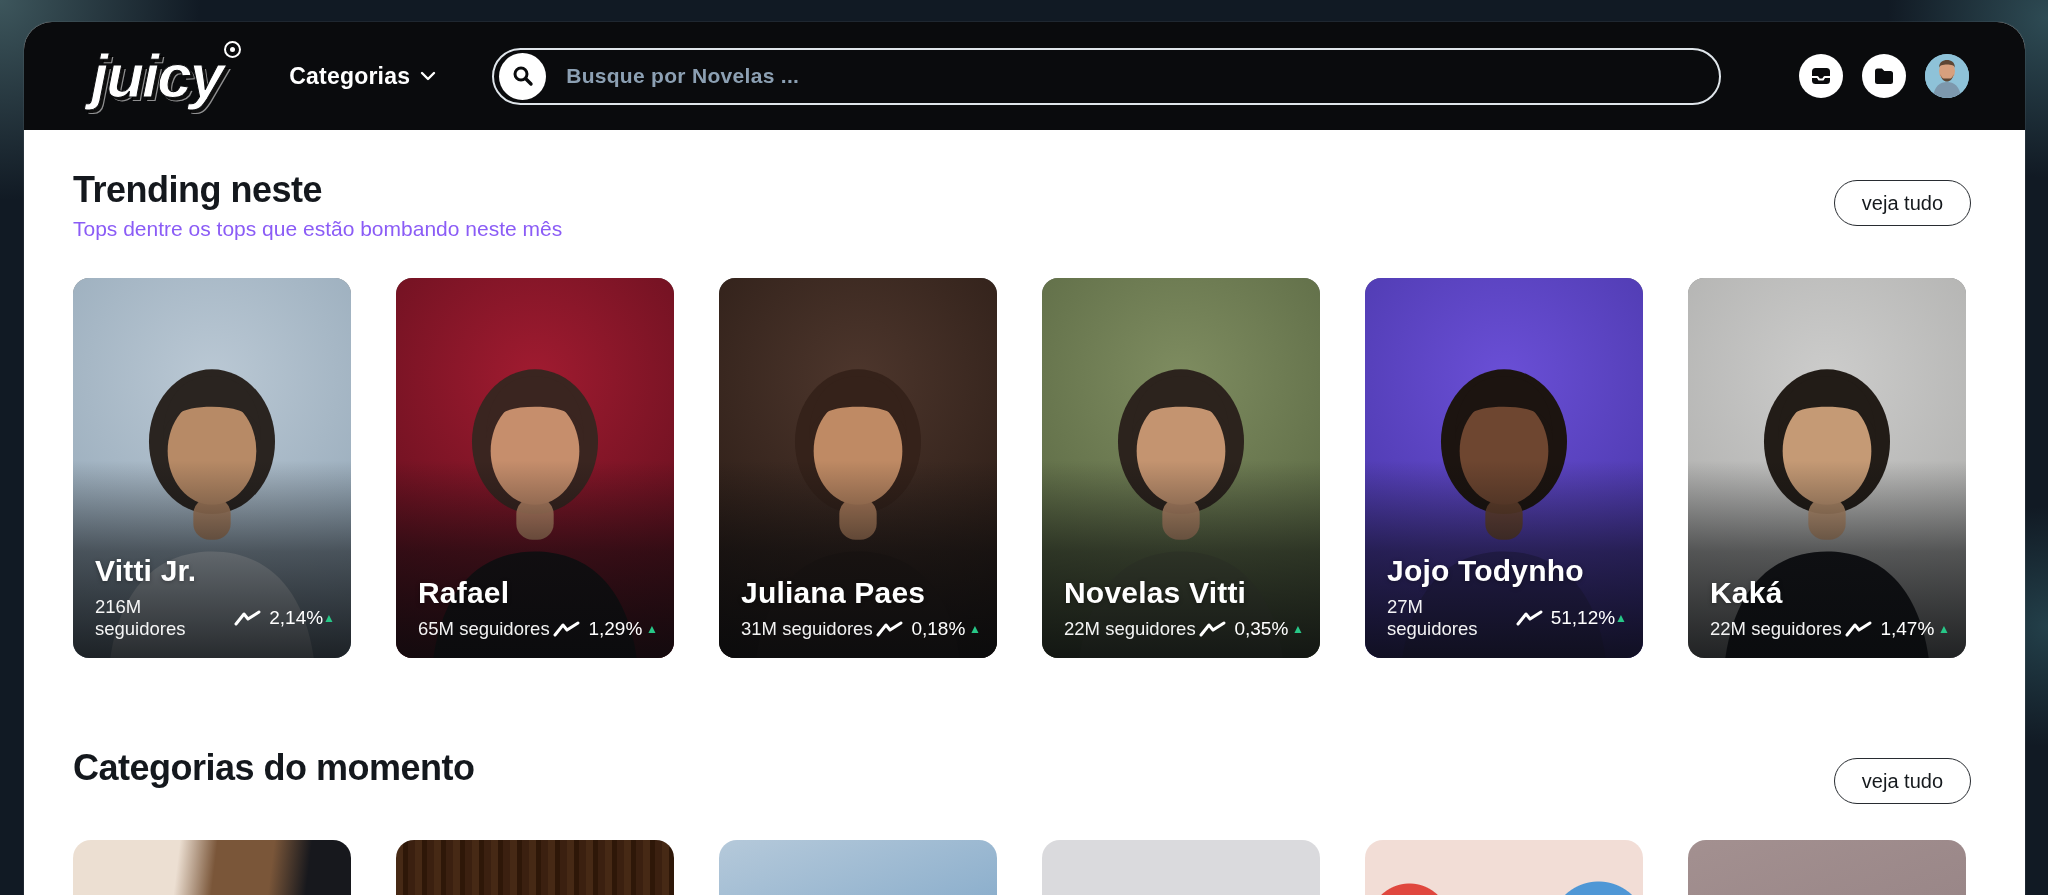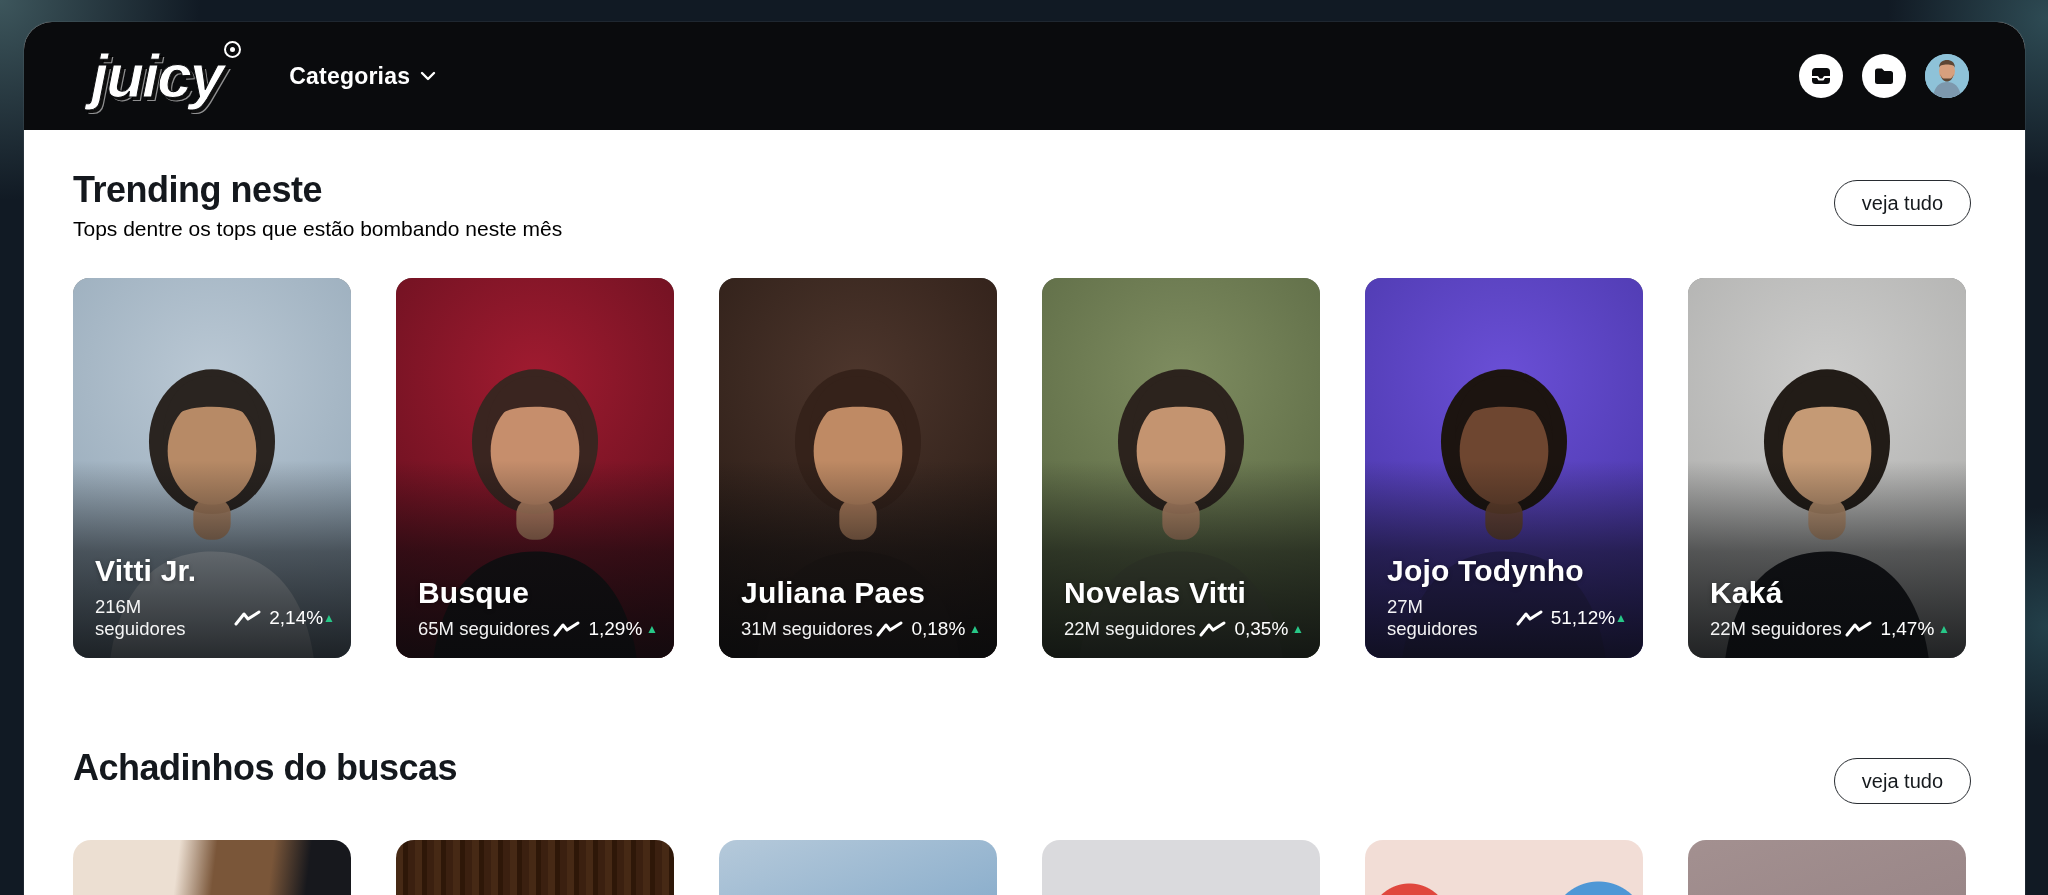--- a/index.html
+++ b/index.html
@@ -66,21 +66,21 @@
   .avatar-btn {
     width:44px; height:44px; border-radius:50%; overflow:hidden; border:none;
     padding:0; cursor:pointer; background:#8ec2d8;
   }
   
   .content { padding:42px 54px 0 49px; background:#fff; }
   .section-header { display:flex; justify-content:space-between; align-items:flex-start; }
   .section-title {
     font-size:36px; font-weight:800; color:#14181d; letter-spacing:-0.5px; line-height:1;
   }
-  .section-subtitle { margin-top:9px; font-size:21px; color:#000000; line-height:1.1; }
+  .section-subtitle { margin-top:9px; font-size:21px; color:#8b5cf6; line-height:1.1; }
   .see-all-btn {
     margin-top:8px; padding:12px 27px; border-radius:999px; background:#fff;
     border:1.6px solid #282c31; font-size:20px; color:#15191d; cursor:pointer;
     font-family:inherit; line-height:1;
   }
   .card-row { display:flex; gap:45px; margin-top:38px; }
   .section-achadinhos { margin-top:92px; }
   .section-achadinhos .card-row { margin-top:36px; }
   
   .t-card {
@@ -149,20 +149,29 @@
 
     <button class="nav-categories">
       <span>Categorias</span>
       <span style="display:flex;">
         <svg width="16" height="10" viewBox="0 0 16 10">
             <polyline points="2,2 8,8 14,2" fill="none" stroke="#fff" stroke-width="2.4" stroke-linecap="round" stroke-linejoin="round"></polyline>
           </svg>
       </span>
     </button>
 
+    <div class="search-bar">
+      <span class="search-circle">
+        <svg width="24" height="24" viewBox="0 0 24 24">
+          <circle cx="10" cy="10" r="6" fill="none" stroke="#0a0b0d" stroke-width="3"></circle>
+          <line x1="15" y1="15" x2="20" y2="20" stroke="#0a0b0d" stroke-width="3.4" stroke-linecap="round"></line>
+        </svg>
+      </span>
+      <input class="search-input" type="text" placeholder="Busque por Novelas ..." style="">
+    </div>
 
     <div class="header-actions">
       <button class="icon-btn">
         <span style="display:flex;">
           <svg width="24" height="24" viewBox="0 0 24 24">
             <rect x="3" y="4" width="18" height="16" rx="3.5" fill="#0a0b0d"></rect>
             <polyline points="3,13 8.5,13 10.2,15.6 13.8,15.6 15.5,13 21,13" fill="none" stroke="#fff" stroke-width="2" stroke-linejoin="round"></polyline>
           </svg>
         </span>
       </button>
@@ -229,21 +238,21 @@
       <svg class="person-svg" viewBox="0 0 100 140" preserveAspectRatio="xMidYMax meet">
         <ellipse cx="50" cy="44" rx="27" ry="31" style="fill:var(--hair)"></ellipse>
         <path d="M6 140 C10 104 29 91 50 91 C71 91 90 104 94 140 Z" style="fill:var(--shirt)"></path>
         <rect x="42" y="68" width="16" height="18" rx="7" style="fill:var(--skin)" opacity="0.92"></rect>
         <ellipse cx="50" cy="48" rx="19" ry="23" style="fill:var(--skin)"></ellipse>
         <path d="M29 44 C29 24 38 16 50 16 C62 16 71 24 71 44 C71 33 63 29 50 29 C37 29 29 33 29 44 Z" style="fill:var(--hair)"></path>
       </svg>
     </div>
     <div class="card-overlay"></div>
     <div class="card-info">
-      <div class="card-name">Busque</div>
+      <div class="card-name">Rafael</div>
       <div class="card-stats">
         <span class="card-followers">65M seguidores</span>
         <span class="trend-group">
           <span style="display:flex;">
             <svg width="27" height="18" viewBox="0 0 27 18">
                       <polyline points="2,15 10,5 14,10 25,3" fill="none" stroke="#fff" stroke-width="3" stroke-linecap="round" stroke-linejoin="round"></polyline>
                     </svg>
           </span>
           <span class="trend-pct">1,29%</span>
         </span>
@@ -362,21 +371,21 @@
         <span class="trend-arrow">▲</span>
       </div>
     </div>
   </div>
 </div>
     </section>
 
     <section class="section-achadinhos">
       <div class="section-header">
         <div>
-          <h2 class="section-title">Achadinhos do buscas</h2>
+          <h2 class="section-title">Categorias do momento</h2>
         </div>
         <button class="see-all-btn">veja tudo</button>
       </div>
       <div class="card-row">
   <div class="m-card variant-portrait" style="--c1: #ecdfd2; --c2: #7a5639; --c3: #17181d;"></div>
 
   <div class="m-card variant-wood" style="--c1: #462915; --c2: #2e1708; --c3: #3b2010;"></div>
 
   <div class="m-card variant-sky" style="--c1: #b5c9da; --c2: #4f88b8; --c3: #e8eef2;"></div>
 

